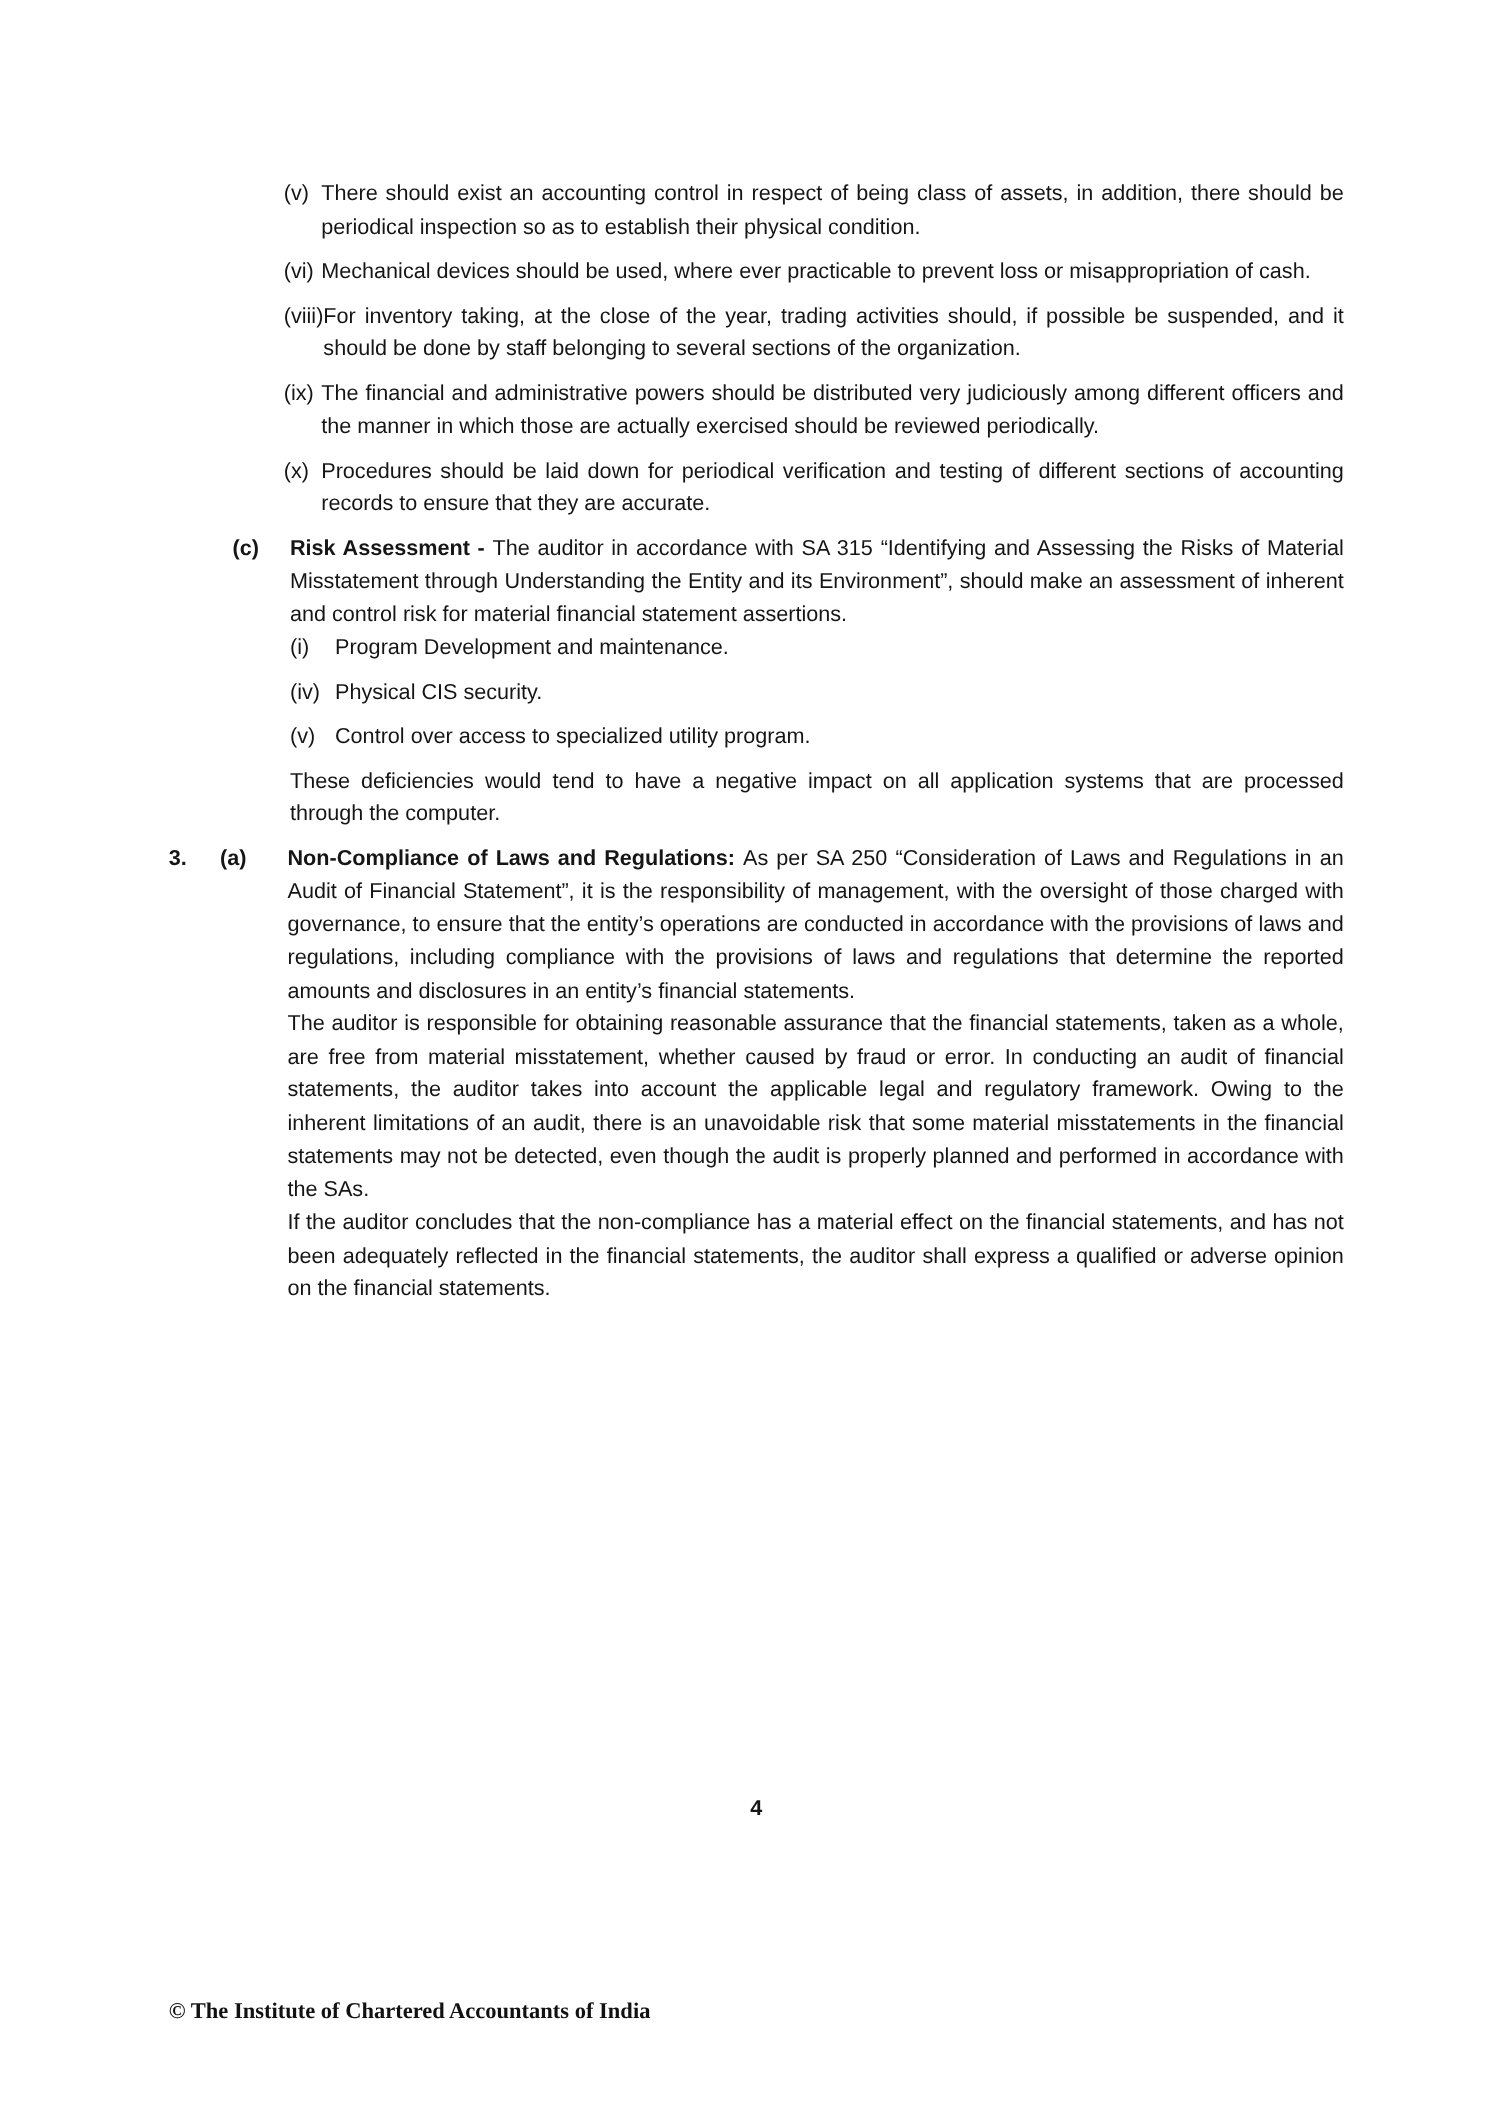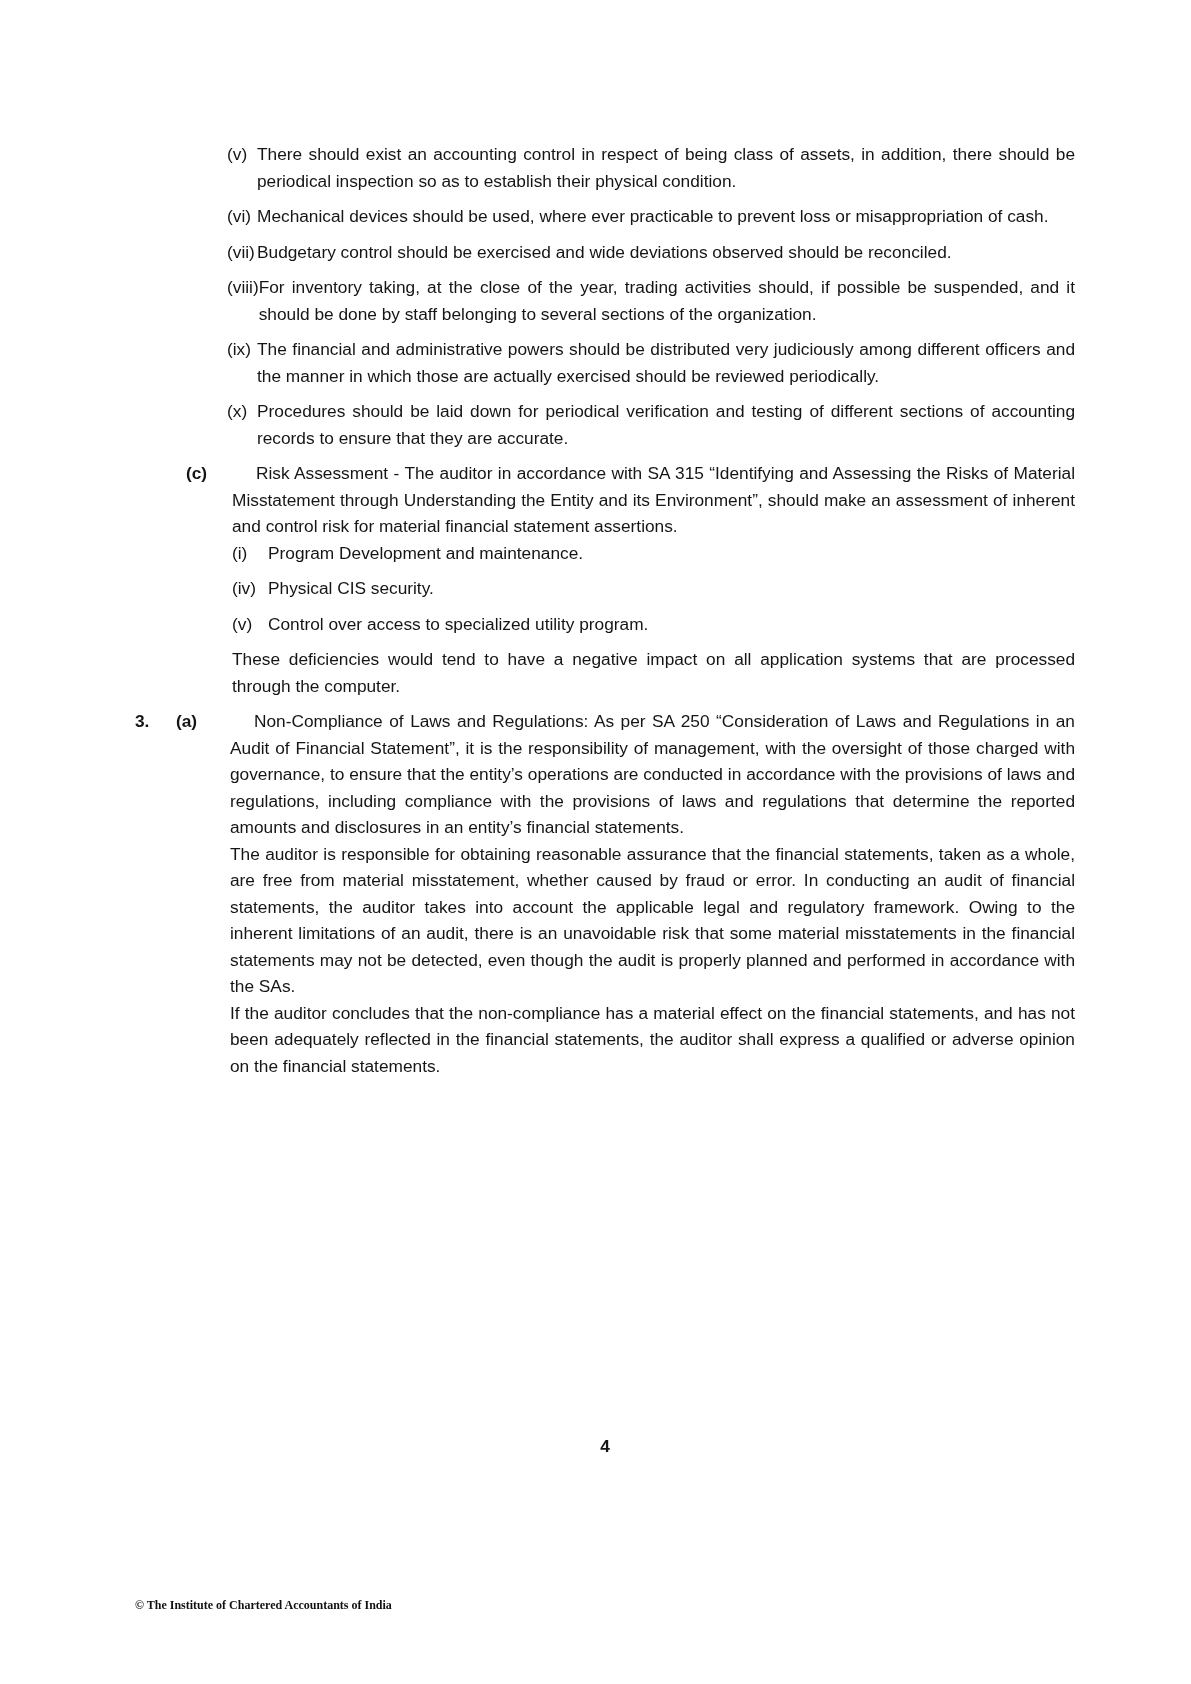--- a/index.html
+++ b/index.html
@@ -54,56 +54,52 @@
     min-width: 46px;
     font-weight: bold;
   }
   
   .lbl-inner {
     flex: 0 0 auto;
     min-width: 36px;
     white-space: nowrap;
   }
   .col { flex: 1 1 auto; min-width: 0; }
-  .bold { font-weight: normal; margin-left: 24px; }
+  .bold { font-weight: bold; }
   .page-number {
     position: absolute;
     left: 135px;
     top: 1436px;
     width: 940px;
     text-align: center;
     font-size: 17.3px;
     font-weight: bold;
   }
   .footer {
     position: absolute;
     left: 135px;
     top: 1598px;
     font-family: "Liberation Serif", serif;
     font-weight: bold;
-    font-size: 12px;
+    font-size: 18px;
     color: #111;
   }
 </style>
 </head>
 <body>
 
 <div class="content">
 
   <div class="row lvl-roman">
     <span class="lbl-roman">(v)</span>
     <p class="col">There should exist an accounting control in respect of being class of assets, in addition, there should be periodical inspection so as to establish their physical condition.</p>
   </div>
   <div class="row lvl-roman">
     <span class="lbl-roman">(vi)</span>
     <p class="col">Mechanical devices should be used, where ever practicable to prevent loss or misappropriation of cash.</p>
-  </div>
-  <div class="row lvl-roman">
-    <span class="lbl-roman">(vii)</span>
-    <p class="col">Budgetary control should be exercised and wide deviations observed should be reconciled.</p>
   </div>
   <div class="row lvl-roman">
     <span class="lbl-roman">(viii)</span>
     <p class="col">For inventory taking, at the close of the year, trading activities should, if possible be suspended, and it should be done by staff belonging to several sections of the organization.</p>
   </div>
   <div class="row lvl-roman">
     <span class="lbl-roman">(ix)</span>
     <p class="col">The financial and administrative powers should be distributed very judiciously among different officers and the manner in which those are actually exercised should be reviewed periodically.</p>
   </div>
   <div class="row lvl-roman">

